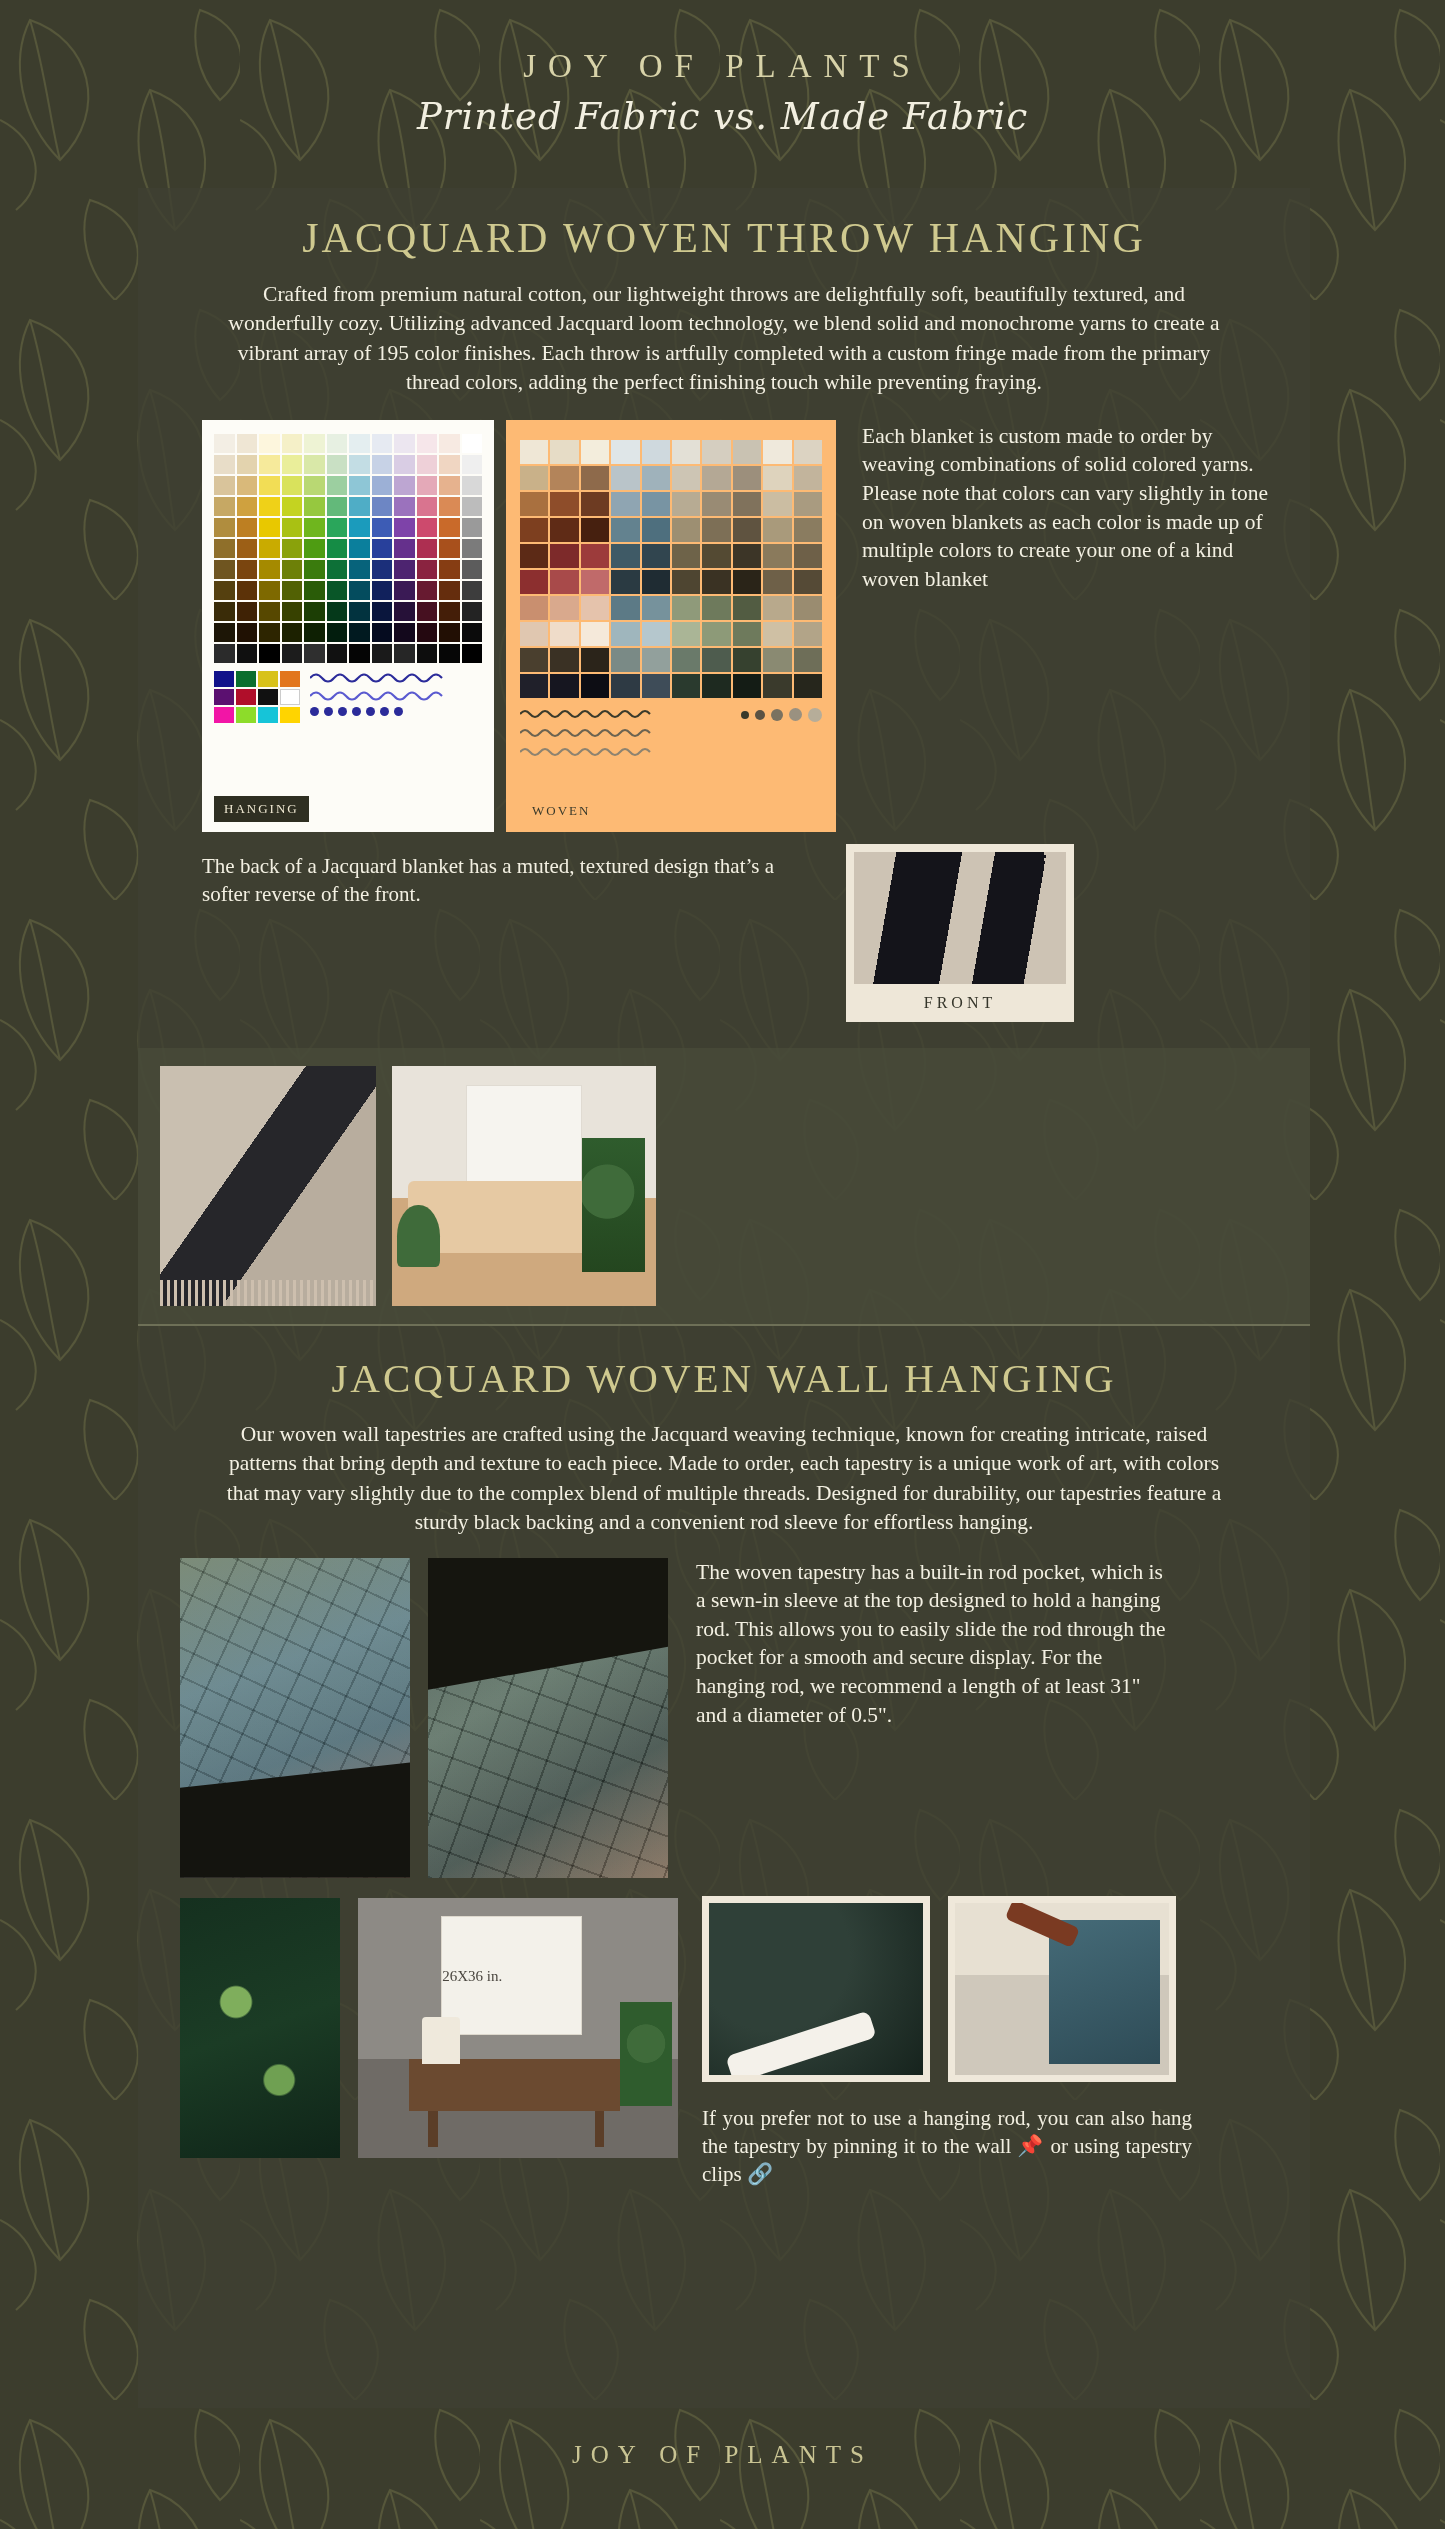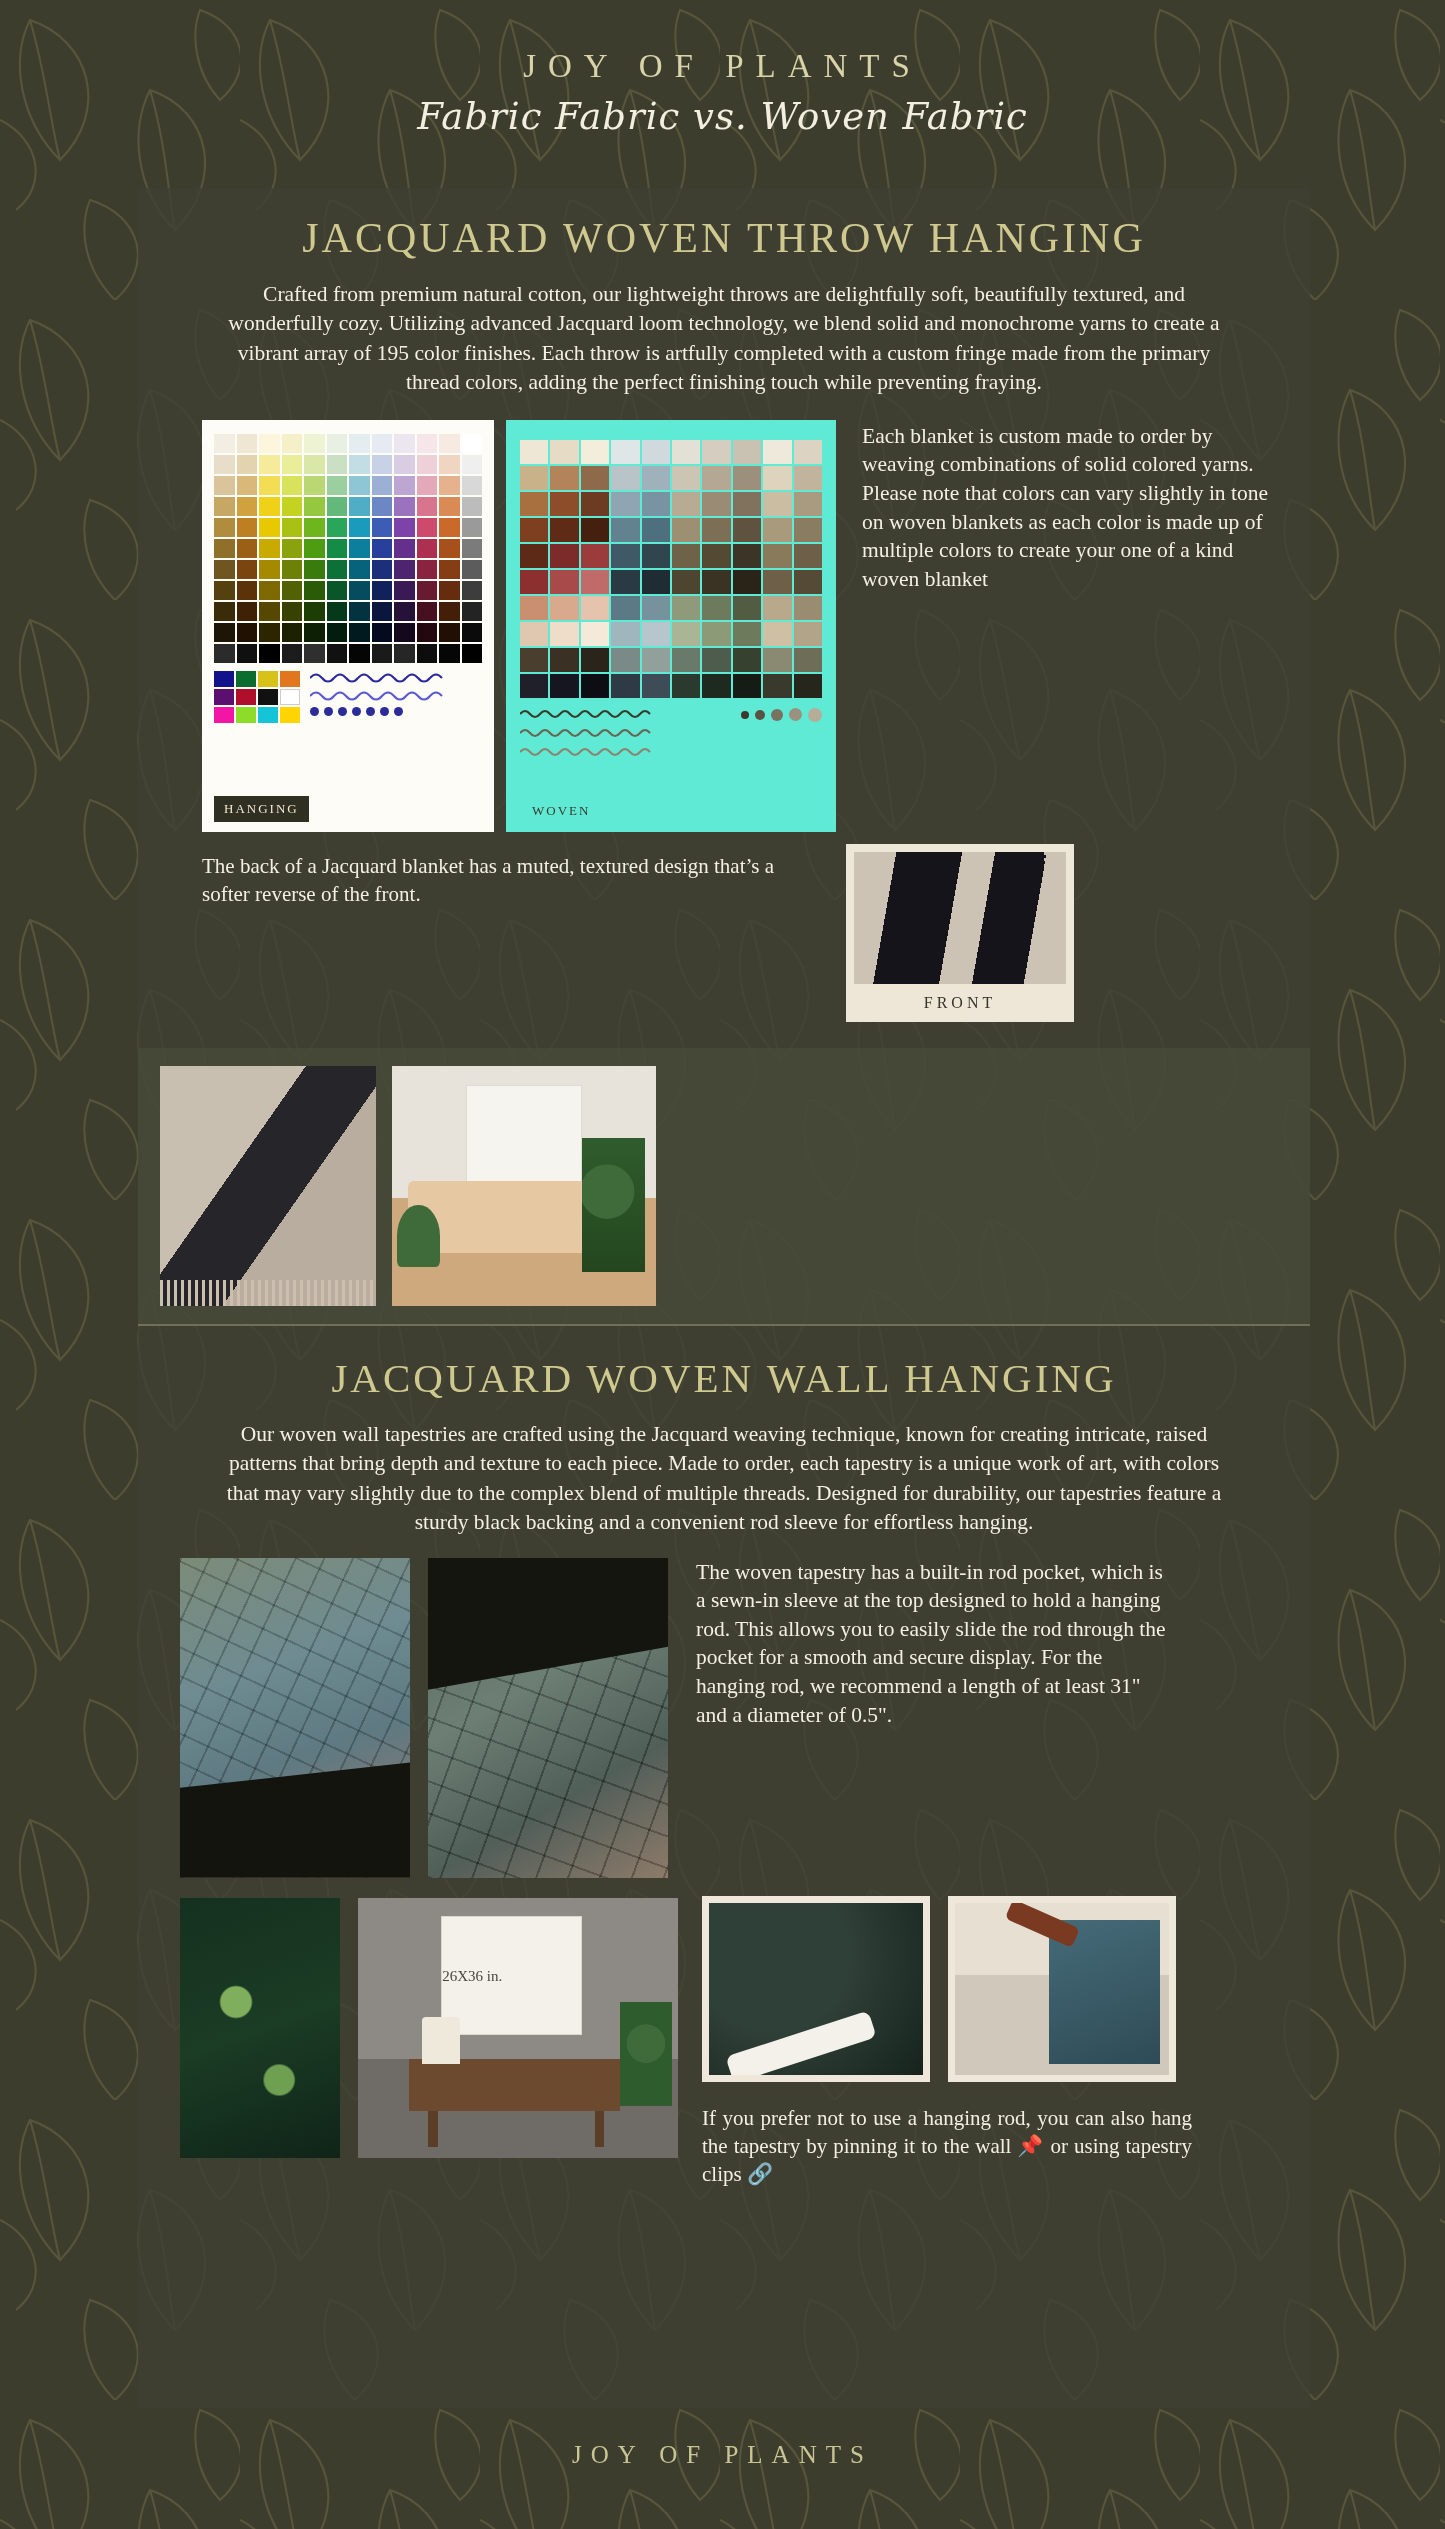--- a/index.html
+++ b/index.html
@@ -94,21 +94,21 @@
     display: flex;
     gap: 12px;
     margin-top: 22px;
     margin-left: 22px;
   }
   .swatch-card {
     background: #fdfcf7;
     position: relative;
   }
   .printed-card { width: 292px; height: 412px; padding: 14px 12px 8px 12px; }
-  .woven-card { width: 330px; height: 412px; padding: 20px 14px 8px 14px; background: #5eead4; }
+  .woven-card { width: 330px; height: 412px; padding: 20px 14px 8px 14px; background: #fdba74; }
 
   .grid-swatches {
     display: grid;
     gap: 2px;
   }
   .swatch { width: 100%; height: 100%; }
 
   .card-tag {
     position: absolute;
     bottom: 10px; left: 12px;
@@ -272,21 +272,21 @@
     </defs>
     <rect x="0" y="0" width="1445" height="2529" fill="#3c3d2d"></rect>
     <rect x="0" y="0" width="1445" height="2529" fill="url(#leafpat)"></rect>
   </svg>
 </div>
 
 <div class="page">
 
   <div class="brand-header">
     <div class="brand-title">JOY OF PLANTS</div>
-    <div class="brand-sub">Fabric Fabric vs. Woven Fabric</div>
+    <div class="brand-sub">Printed Fabric vs. Made Fabric</div>
   </div>
 
   <div class="content-card">
 
     <div class="section">
       <div class="section-title">JACQUARD WOVEN THROW HANGING</div>
       <div class="para">Crafted from premium natural cotton, our lightweight throws are delightfully soft, beautifully textured, and wonderfully cozy. Utilizing advanced Jacquard loom technology, we blend solid and monochrome yarns to create a vibrant array of 195 color finishes. Each throw is artfully completed with a custom fringe made from the primary thread colors, adding the perfect finishing touch while preventing fraying.</div>
 
       <div class="row">
         <div class="swatch-wrap">

